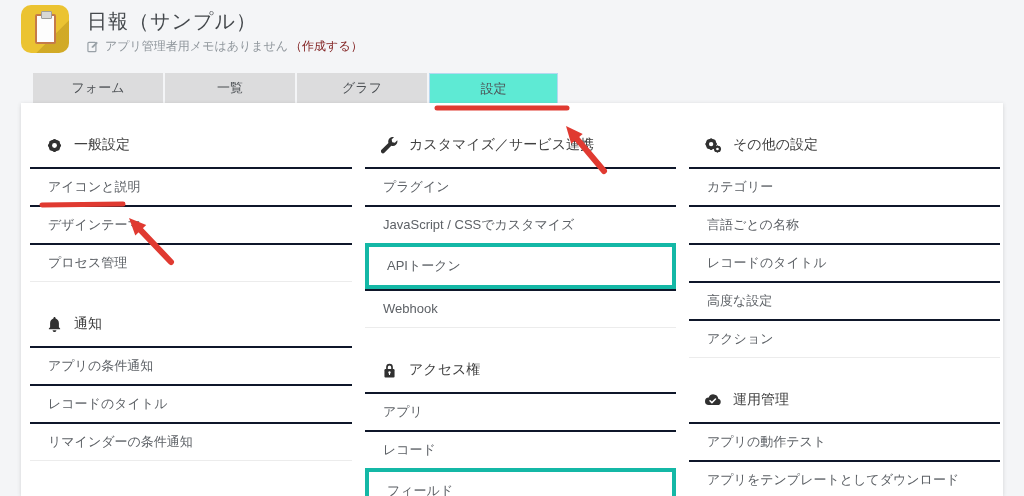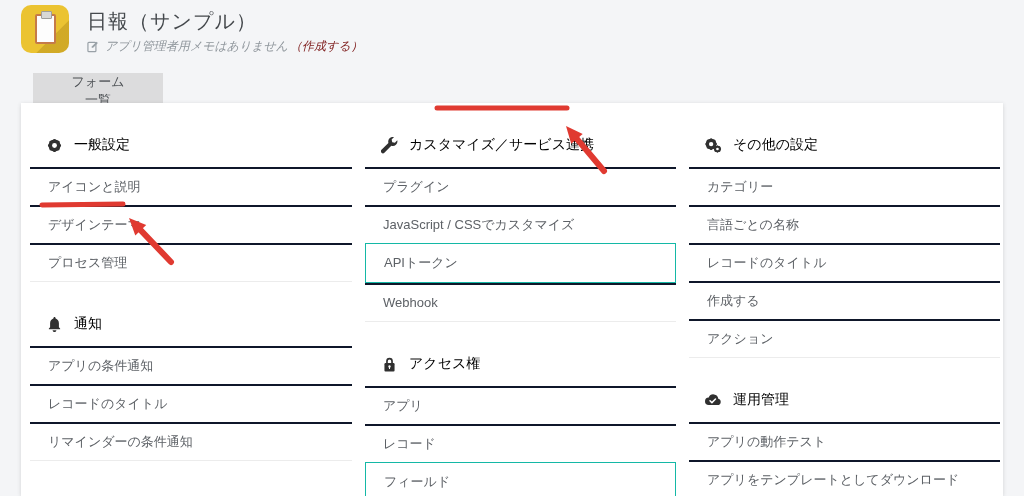--- a/index.html
+++ b/index.html
@@ -22,54 +22,54 @@
   .clipboard{
     position:absolute;left:14px;top:9px;width:17px;height:26px;
     background:#fdfdfd;border:2px solid #c57a48;border-radius:2px;z-index:2;
   }
   .clipboard::before{ 
     content:"";position:absolute;left:4px;top:-5px;width:9px;height:6px;
     background:#d8d8d6;border:1px solid #9e9e9c;border-radius:1px;
   }
   .header-text{margin-left:18px;padding-top:3px;}
   .app-title{font-size:20px;color:#45494d;letter-spacing:1px;line-height:26px;}
-  .memo-row{display:flex;align-items:center;margin-top:4px;font-size:12px;color:#8e959b;font-style:italic;}
+  .memo-row{display:flex;align-items:center;margin-top:4px;font-size:12px;color:#8e959b;}
   .memo-row .icon{display:inline-flex;margin-right:5px;}
   .memo-link{color:#7f1d1d;cursor:pointer;margin-left:2px;}
   
-  .tab-bar{position:absolute;left:33px;top:73px;display:flex;height:31px;flex-direction:column;}
+  .tab-bar{position:absolute;left:33px;top:73px;display:flex;height:31px;}
   .tab{
     width:130px;height:30px;background:#dcdcdd;margin-right:2px;
     display:flex;align-items:center;justify-content:center;
     font-size:13px;color:#4c5054;cursor:pointer;box-sizing:border-box;
   }
   .tab.active{
     width:129px;height:31px;background:#5eead4;
     border:1px solid #b5d8f0;border-bottom:none;
   }
   
   .panel{
     position:absolute;left:21px;top:103px;width:982px;height:393px;
     background:#ffffff;box-shadow:0 1px 4px rgba(60,64,67,.18);
     display:grid;grid-template-columns:322px 311px 311px;column-gap:13px;
     padding-left:9px;box-sizing:border-box;align-content:start;
   }
   .section-heading{
     display:flex;align-items:center;gap:11px;
-    padding:33px 0 13px 15px;font-size:14px;color:#000000;
+    padding:33px 0 13px 15px;font-size:14px;color:#404040;
   }
   .section-heading .icon{display:inline-flex;width:18px;justify-content:center;}
   .item-list{list-style:none;margin:0;padding:0;border-bottom:1px solid #ececec;}
   .item{
     height:36px;line-height:36px;border-top:2px solid #0f172a;
     padding-left:18px;font-size:13px;color:#5d6166;cursor:pointer;
     box-sizing:content-box;white-space:nowrap;overflow:hidden;
   }
   .item.hl{
-    border:1px solid #14b8a6;height:38px;line-height:38px;
+    border:4px solid #14b8a6;height:38px;line-height:38px;
   }
   svg{display:block}
   
   .overlay{position:absolute;left:0;top:0;pointer-events:none;z-index:50;}
 </style>
 </head>
 <body>
 
 <div class="app-header">
   <div class="app-icon">
@@ -180,21 +180,21 @@
               <circle cx="8" cy="8" r="2.3" fill="#fff"></circle>
             </g>
           </svg>
         </span>
         <span>その他の設定</span>
       </div>
       <ul class="item-list">
         <li class="item">カテゴリー</li>
         <li class="item">言語ごとの名称</li>
         <li class="item">レコードのタイトル</li>
-        <li class="item">作成する</li>
+        <li class="item">高度な設定</li>
         <li class="item">アクション</li>
       </ul>
       <div class="section-heading">
         <span class="icon">
           <svg width="18" height="14" viewBox="0 0 18 13" fill="#303030">
      <path d="M14.3 5.3A5 5 0 0 0 4.7 4 3.8 3.8 0 0 0 1 7.8 3.8 3.8 0 0 0 4.8 11.6h8.9a3.2 3.2 0 0 0 .6-6.3z"></path>
      <path d="M6 7.2l1.9 1.9 3.6-3.6" stroke="#fff" stroke-width="1.5" fill="none" stroke-linecap="round" stroke-linejoin="round"></path>
           </svg>
         </span>
         <span>運用管理</span>

